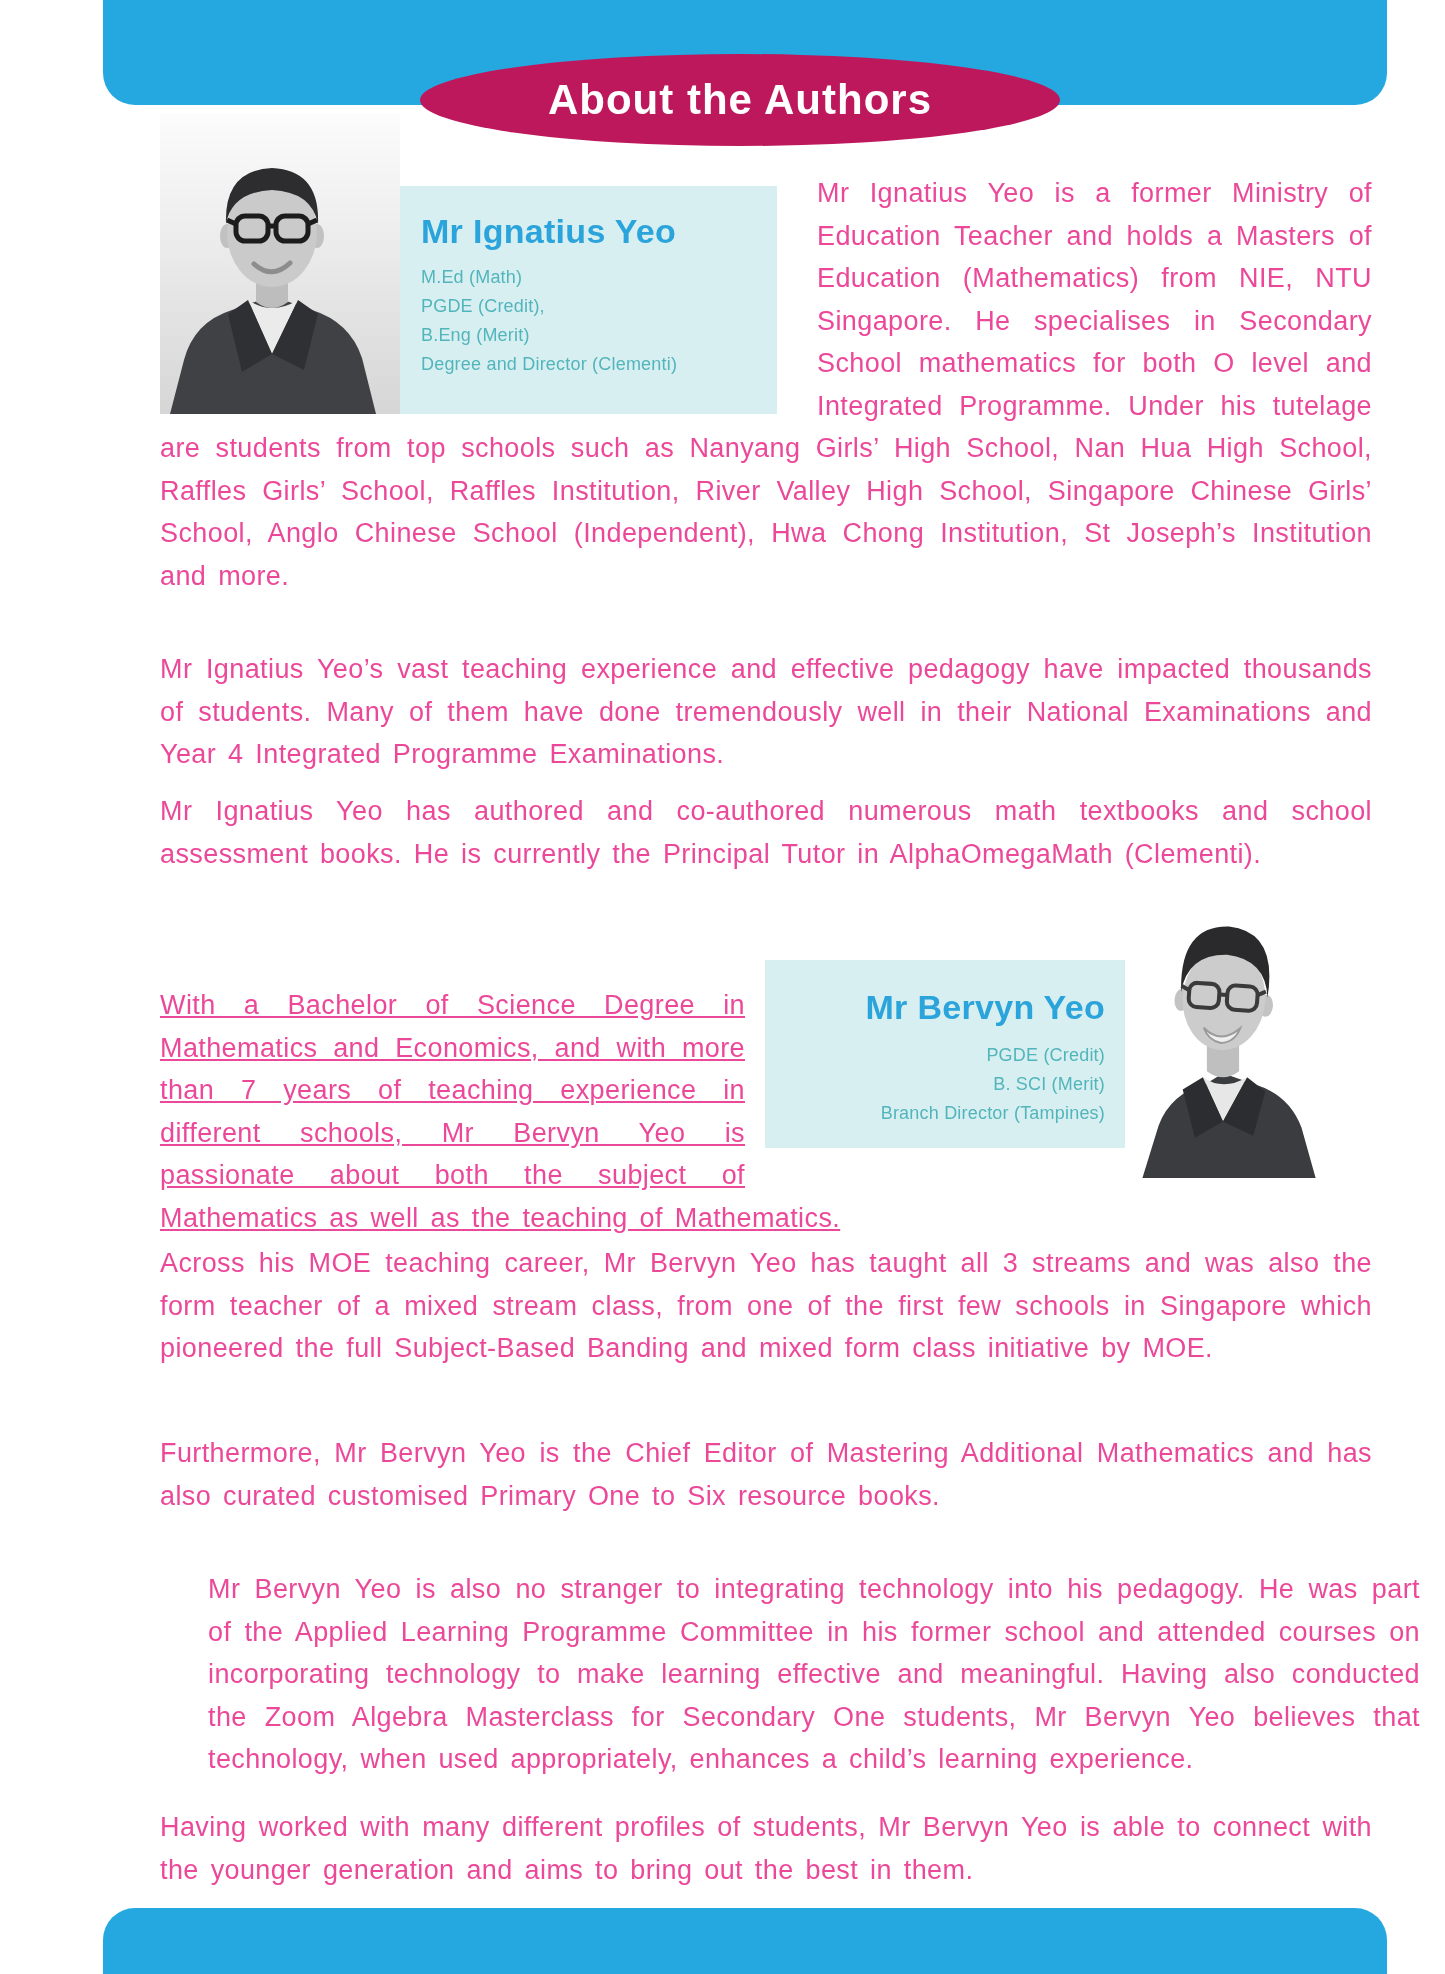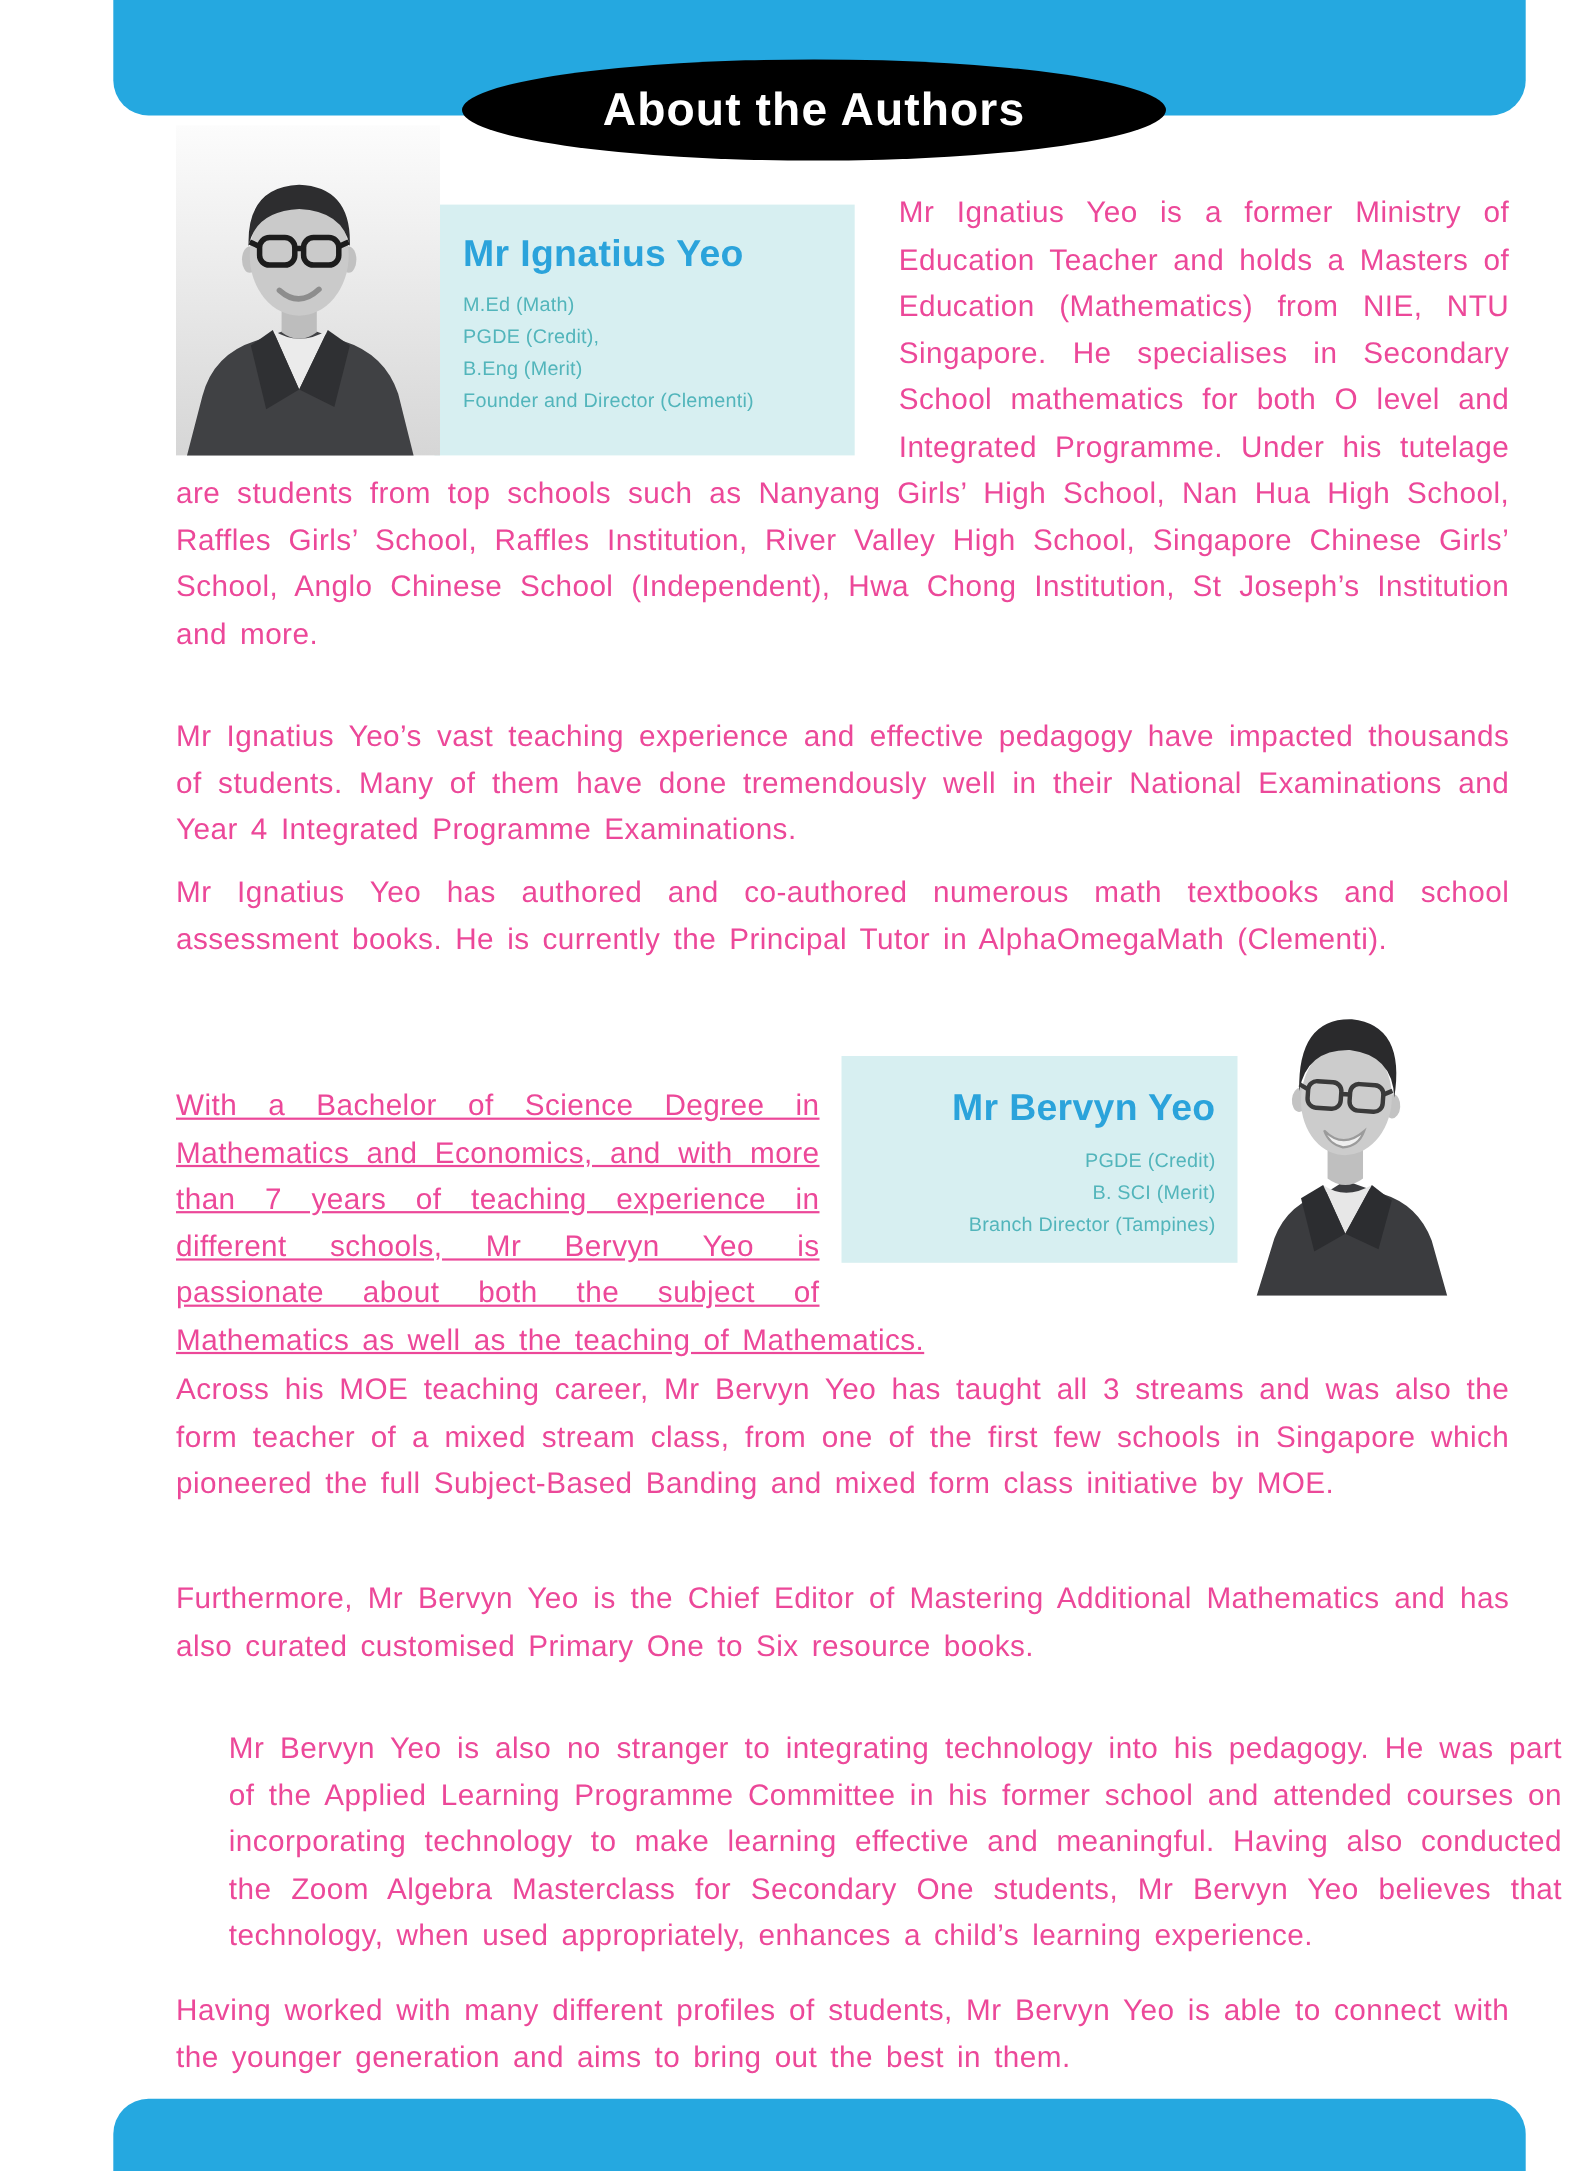--- a/index.html
+++ b/index.html
@@ -4,21 +4,21 @@
 <style>
   html,body{margin:0;padding:0;background:#ffffff;}
   .page{
     position:relative;width:1445px;height:1974px;background:#ffffff;overflow:hidden;
     font-family:"Liberation Sans","DejaVu Sans",sans-serif;color:#3e3e40;
   }
   .band{position:absolute;left:103px;width:1284px;background:#25a8e0;border-radius:32px;}
   .band-top{top:-48px;height:153px;}
   .band-bottom{top:1908px;height:130px;}
   .title-oval{
-    position:absolute;left:420px;top:54px;width:640px;height:92px;background:#000000;
+    position:absolute;left:420px;top:54px;width:640px;height:92px;background:#be185d;
     border-radius:50%;display:flex;align-items:center;justify-content:center;z-index:4;
   }
   .title-oval span{color:#ffffff;font-size:42px;font-weight:bold;letter-spacing:1px;}
 
   .photo{position:absolute;}
   .photo-ignatius{left:160px;top:113px;width:240px;height:302px;z-index:2;}
   .photo-bervyn{left:1118px;top:886px;width:212px;height:292px;z-index:3;}
   .photo svg{display:block;width:100%;height:100%;}
 
   .infobox{position:absolute;background:#d7eff1;box-sizing:border-box;z-index:1;}
@@ -47,21 +47,21 @@
 
   <div class="title-oval">
     <span>About the Authors</span>
   </div>
 
   <div class="infobox infobox-ignatius">
     <div class="author-name">Mr Ignatius Yeo</div>
     <div class="cred">M.Ed (Math)</div>
     <div class="cred">PGDE (Credit),</div>
     <div class="cred">B.Eng (Merit)</div>
-    <div class="cred">Founder and Director (Clementi)</div>
+    <div class="cred">Degree and Director (Clementi)</div>
   </div>
 
   <div class="photo photo-ignatius">
     <svg viewBox="0 0 240 300">
       <defs>
         <linearGradient id="igbg" x1="0" y1="0" x2="0" y2="1">
           <stop offset="0" stop-color="#fcfcfc"></stop>
             <stop offset="1" stop-color="#d6d6d6"></stop>
         </linearGradient>
       </defs>

